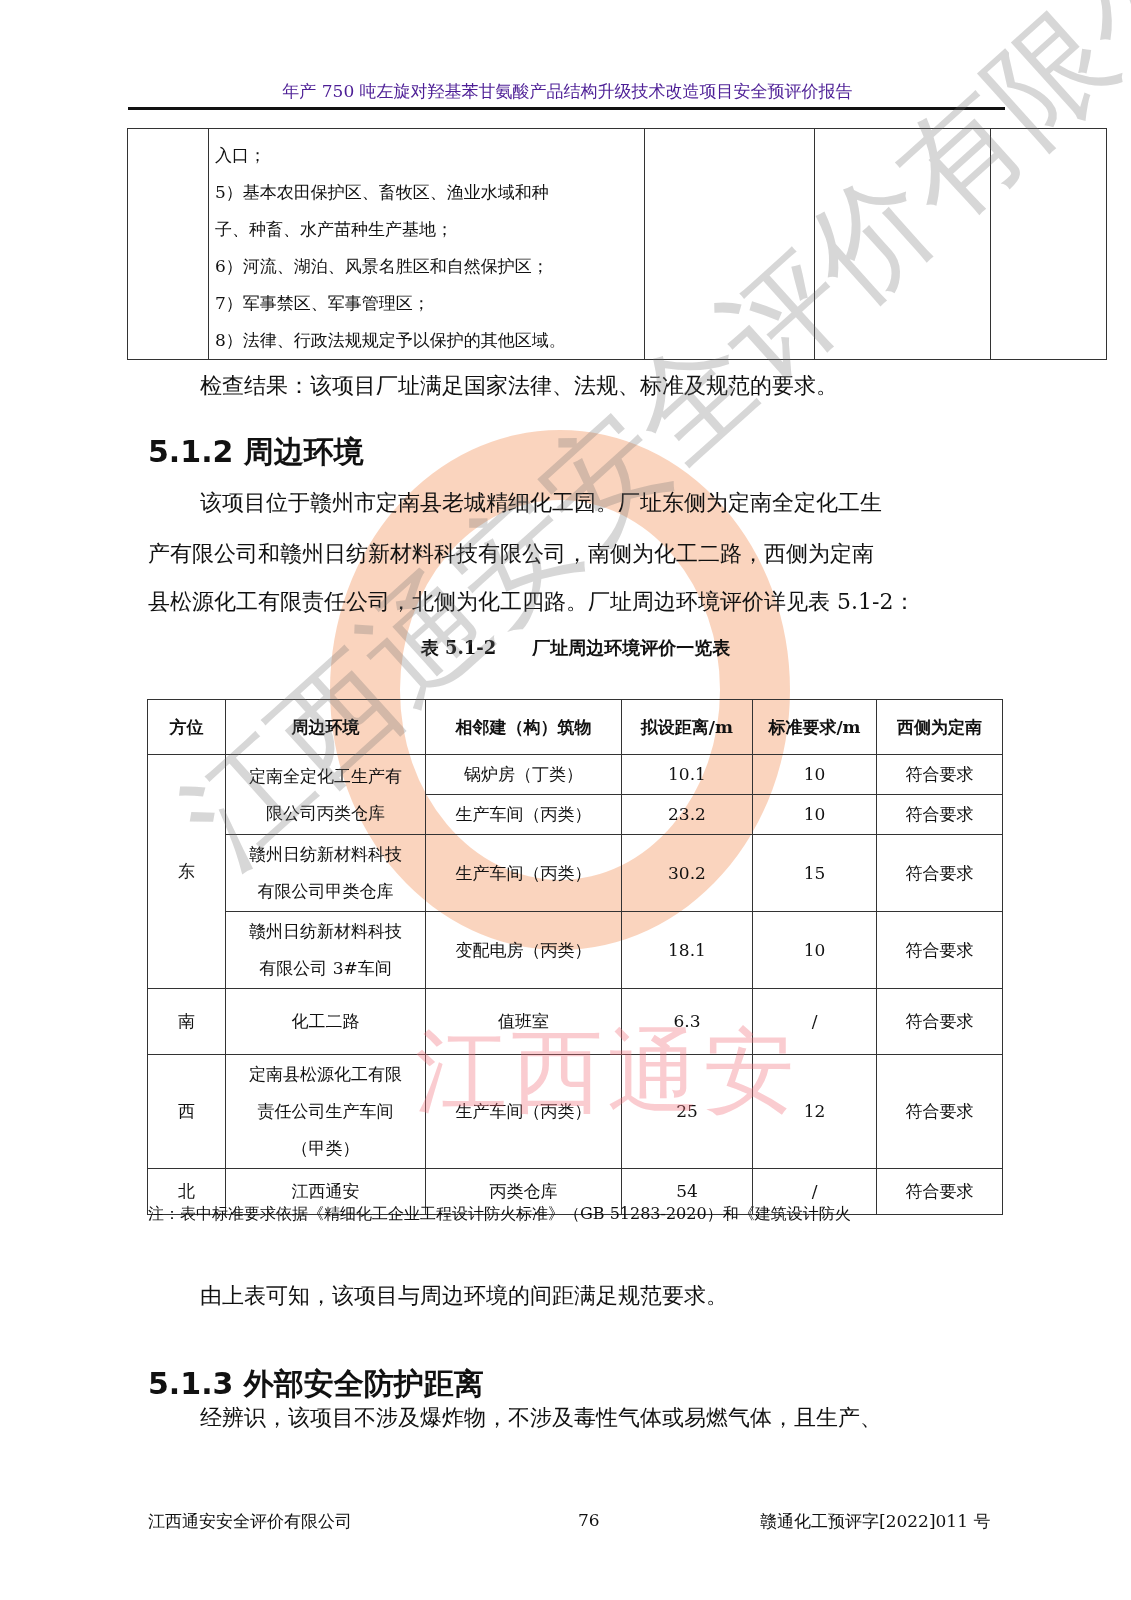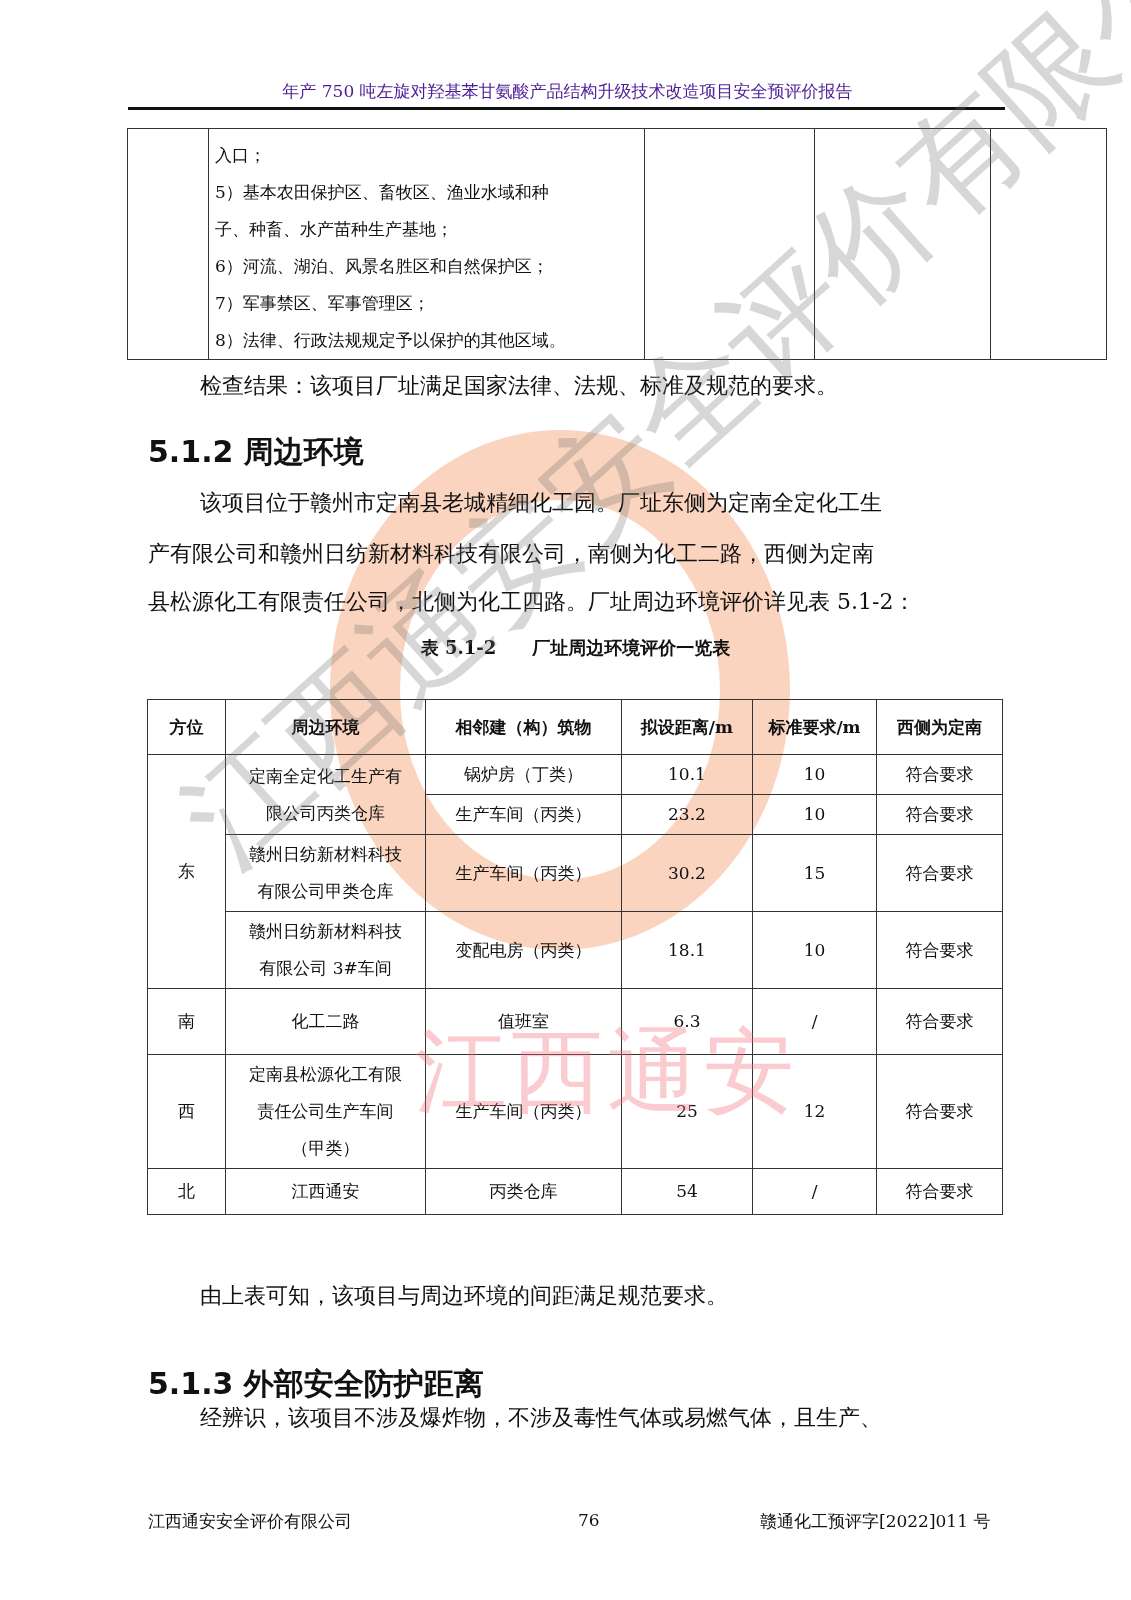--- a/index.html
+++ b/index.html
@@ -132,20 +132,21 @@
     <td>江西通安</td>
     <td>丙类仓库</td>
     <td>54</td>
     <td>/</td>
     <td>符合要求</td>
   </tr>
 </tbody>
   </table>
 
 <div class="note">
+  <div>注：表中标准要求依据《精细化工企业工程设计防火标准》（GB 51283-2020）和《建筑设计防火</div>
 </div>
 
 <div class="para" style="left:200px;top:1276px;">由上表可知，该项目与周边环境的间距满足规范要求。</div>
 
 <div class="h2" style="top:1342px;margin-top:22px;">5.1.3 外部安全防护距离</div>
 
 <div class="para" style="left:200px;top:1398px;">经辨识，该项目不涉及爆炸物，不涉及毒性气体或易燃气体，且生产、</div>
 
 <div class="footer" style="left:148px;">江西通安安全评价有限公司</div>
 <div class="footer" style="left:578px;">76</div>

